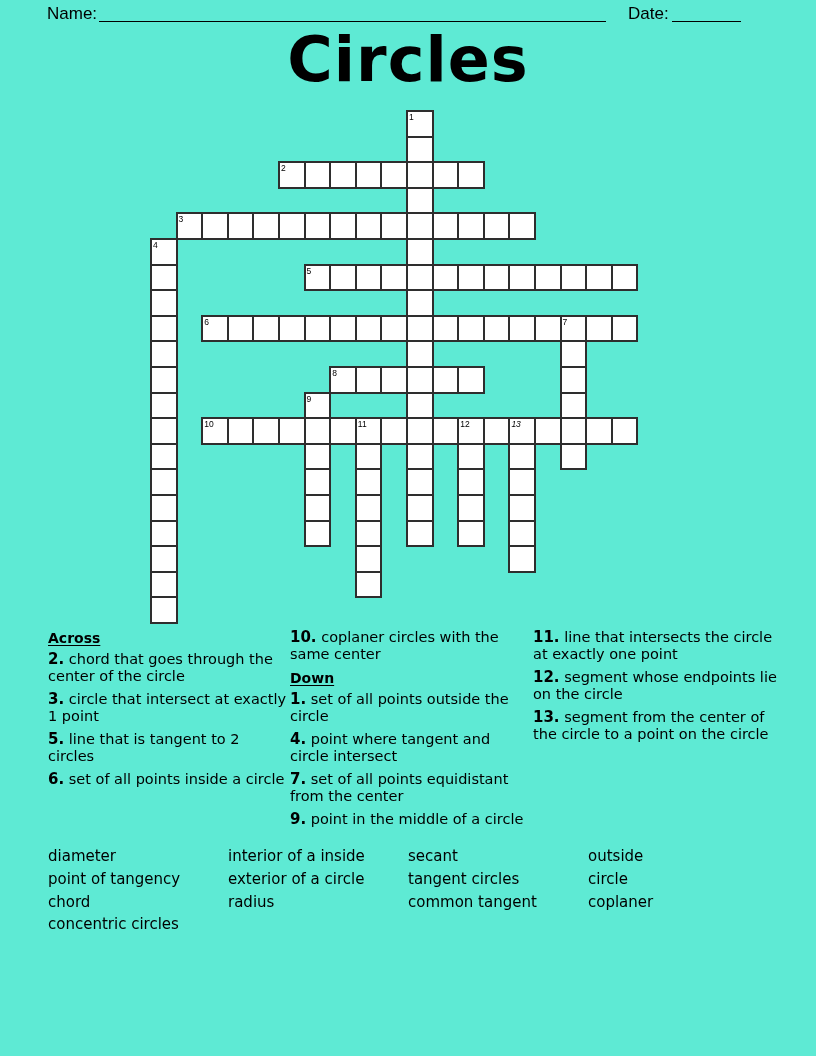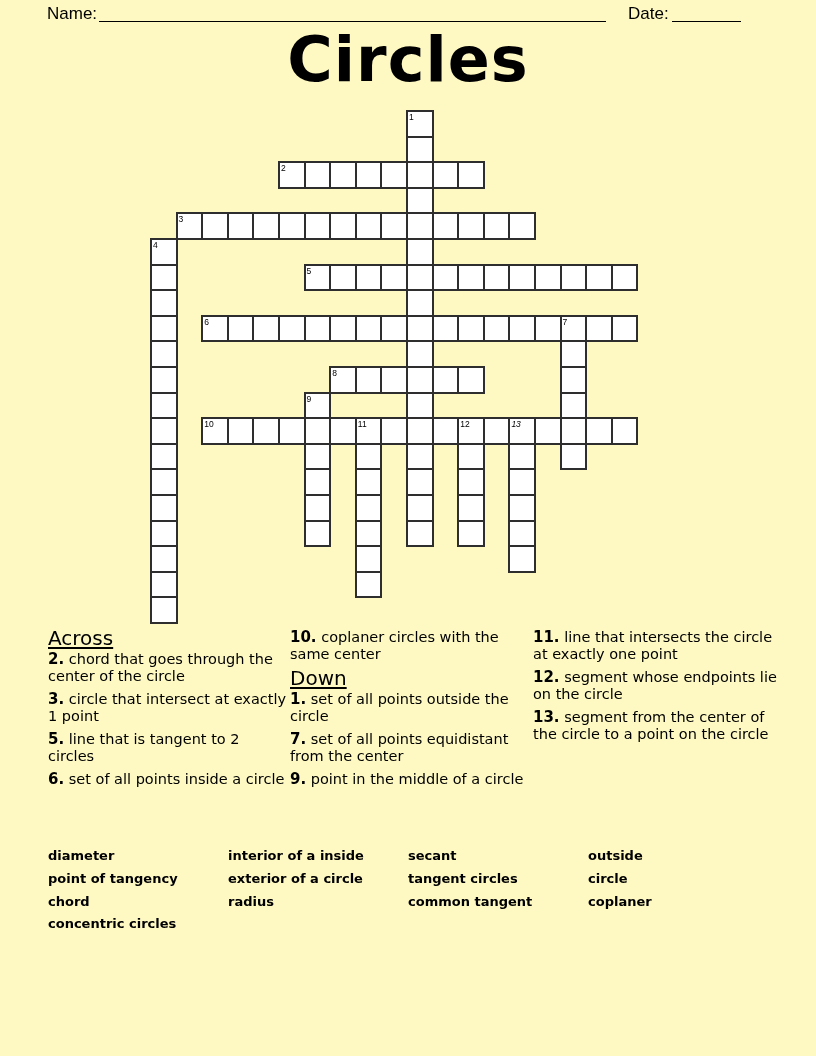--- a/index.html
+++ b/index.html
@@ -4,21 +4,21 @@
 <style>
   html, body { margin: 0; padding: 0; }
   body {
     width: 816px; height: 1056px;
     background: #ffffff;
     font-family: "DejaVu Sans", sans-serif;
     color: #000000;
     position: relative;
     overflow: hidden;
   }
-  .page { position: absolute; inset: 0; background: #fef9c3; }
+  .page { position: absolute; inset: 0; background: #5eead4; }
 
   
   .toplabel {
     position: absolute;
     font-family: "Liberation Sans", sans-serif;
     font-size: 17px; line-height: 20px;
   }
   .name-label { left: 47px; top: 4px; }
   .date-label { left: 628px; top: 4px; }
   .fill-line { position: absolute; border-bottom: 1.6px solid #000; height: 18px; top: 3px; }
@@ -49,38 +49,38 @@
     color: #000;
   }
 
   
   #clues { position: absolute; left: 0; top: 629px; width: 816px; }
   .ccol { position: absolute; top: 0; }
   #clue-col-1 { left: 48px;  width: 240px; }
   #clue-col-2 { left: 290px; width: 242px; }
   #clue-col-3 { left: 533px; width: 252px; }
   .chead {
-    font-size: 20px; font-weight: normal;
+    font-size: 14px; font-weight: bold;
     text-decoration: underline; text-underline-offset: 2px;
     line-height: 18px; margin-bottom: 4px;
   }
   .clue { font-size: 14.5px; line-height: 17px; margin-bottom: 6px; }
   .clue b { font-size: 15px; }
 
   
   #wordbank { position: absolute; left: 48px; top: 845px; width: 740px; }
   .wb-head {
     font-size: 16px; font-weight: bold;
     text-decoration: underline; text-underline-offset: 2px;
     line-height: 18px; margin-bottom: 5px;
   }
   .wb-cols { display: flex; }
   .wbcol { width: 180px; flex: 0 0 180px; }
   .wbcol:last-child { width: auto; flex: 0 0 auto; }
-  .wbitem { font-size: 13px; line-height: 22.8px; white-space: nowrap; font-weight: bold; }
+  .wbitem { font-size: 15px; line-height: 22.8px; white-space: nowrap; }
 </style>
 </head>
 <body>
 
 <div class="page">
 
   <span class="toplabel name-label">Name:</span>
   <span class="fill-line name-line"></span>
   <span class="toplabel date-label">Date:</span>
   <span class="fill-line date-line"></span>
@@ -246,20 +246,21 @@
         <div class="chead">Across</div>
         <div class="clue"><b>2.</b><span> chord that goes through the center of the circle</span></div>
         <div class="clue"><b>3.</b><span> circle that intersect at exactly 1 point</span></div>
         <div class="clue"><b>5.</b><span> line that is tangent to 2 circles</span></div>
         <div class="clue"><b>6.</b><span> set of all points inside a circle</span></div>
       </div>
     <div class="ccol" id="clue-col-2">
         <div class="clue"><b>10.</b><span> coplaner circles with the same center</span></div>
         <div class="chead">Down</div>
         <div class="clue"><b>1.</b><span> set of all points outside the circle</span></div>
+        <div class="clue"><b>4.</b><span> point where tangent and circle intersect</span></div>
         <div class="clue"><b>7.</b><span> set of all points equidistant from the center</span></div>
         <div class="clue"><b>9.</b><span> point in the middle of a circle</span></div>
       </div>
     <div class="ccol" id="clue-col-3">
         <div class="clue"><b>11.</b><span> line that intersects the circle at exactly one point</span></div>
         <div class="clue"><b>12.</b><span> segment whose endpoints lie on the circle</span></div>
         <div class="clue"><b>13.</b><span> segment from the center of the circle to a point on the circle</span></div>
       </div>
   </div>
 

